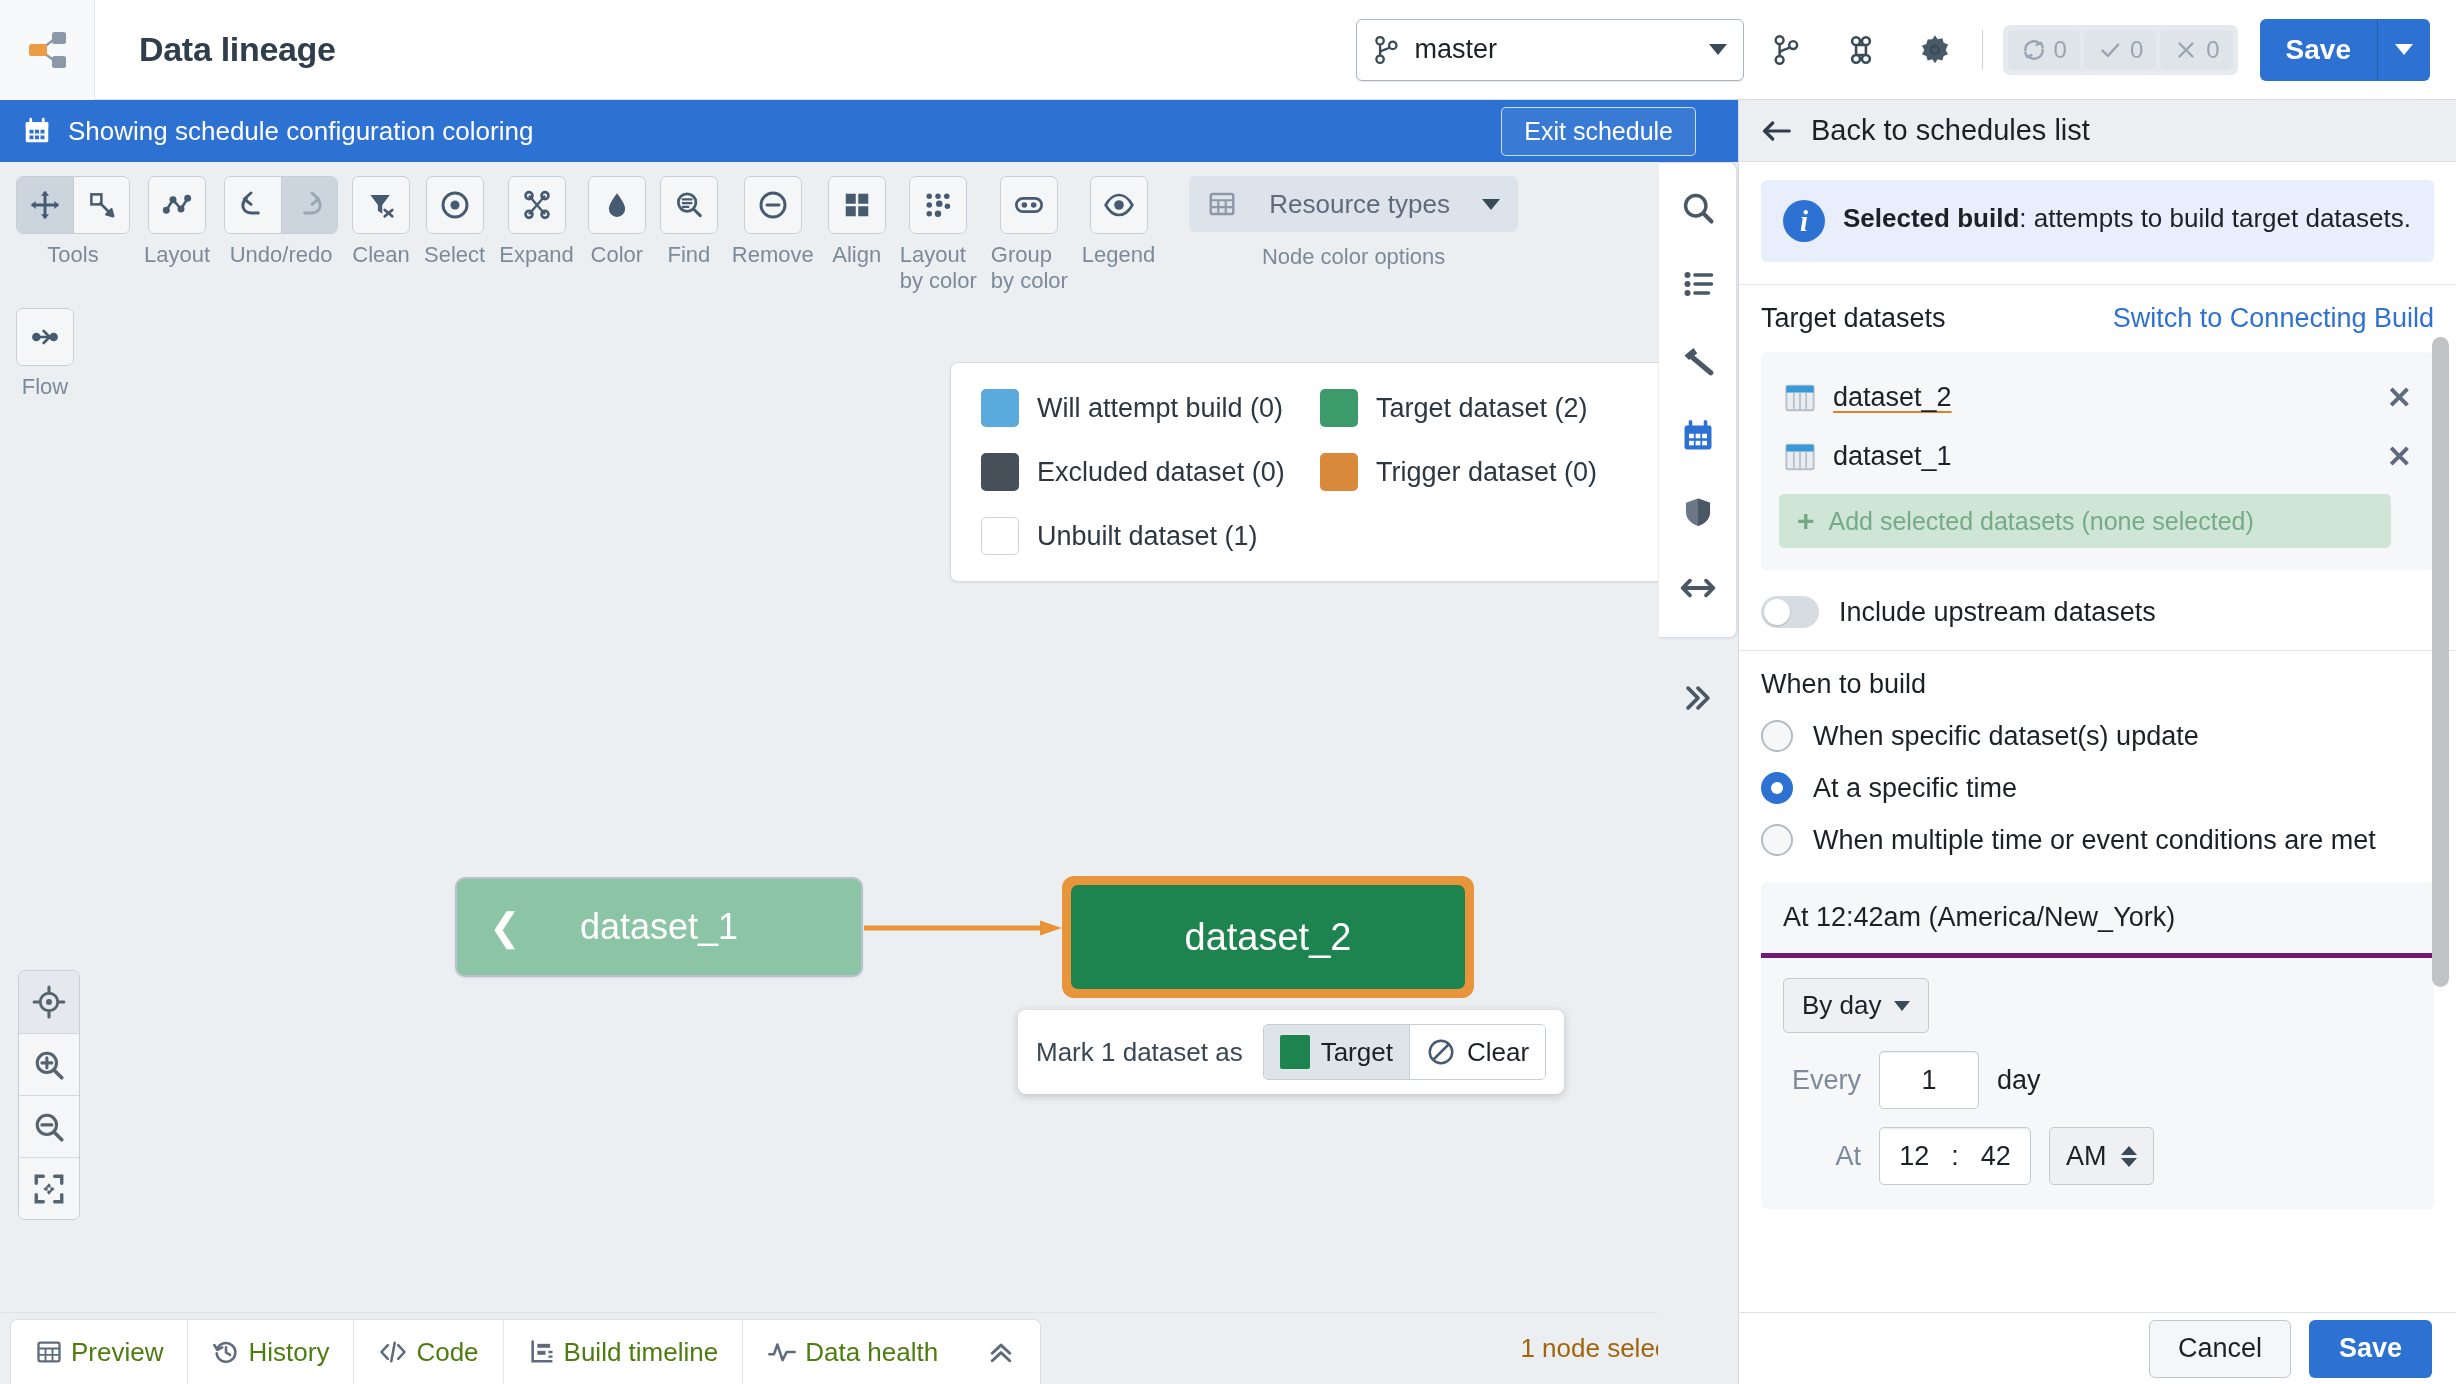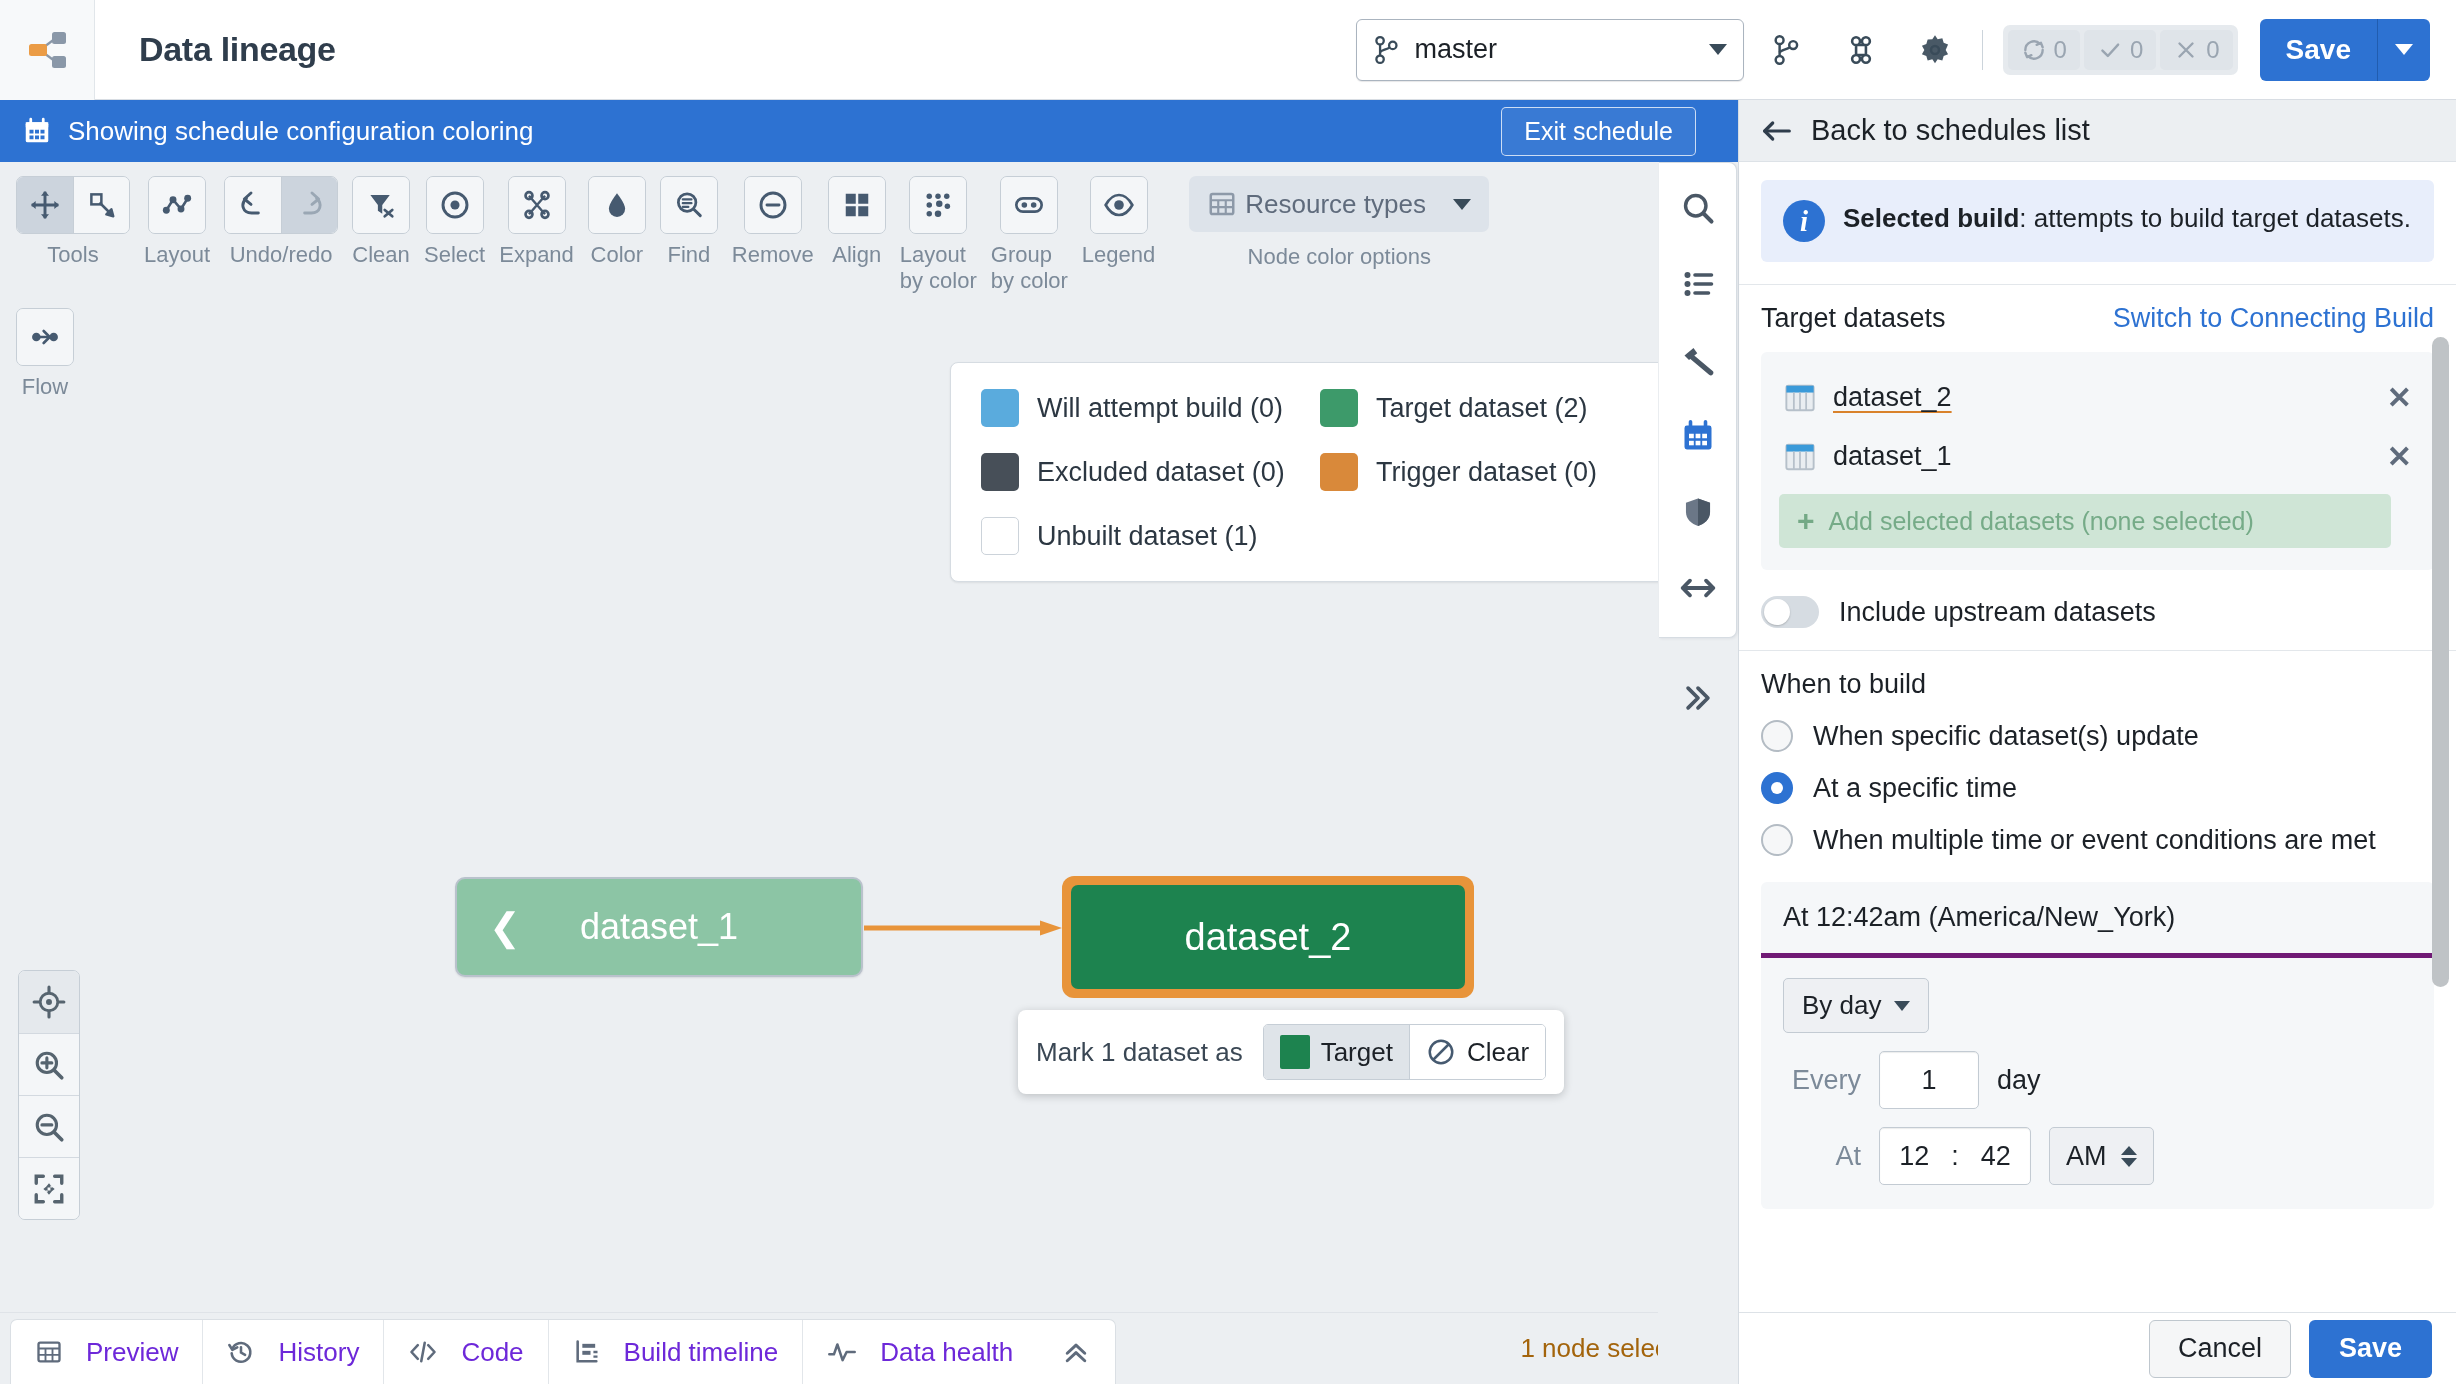--- a/index.html
+++ b/index.html
@@ -111,21 +111,21 @@
     background: #f4f6f8; cursor: pointer;
   }
   .tb-b.active { background: #ccd4dd; }
   .tb-b + .tb-b { border-left: 1px solid #c6ced6; }
   .tb-label {
     font-size: 22px; color: #7c8a99; margin-top: 8px; text-align: left; line-height: 1.18;
     white-space: pre-line;
   }
   .node-color-group { display: flex; flex-direction: column; align-items: center; margin-left: 20px; }
   .rt-select {
-    display: flex; align-items: center; gap: 8px;
+    display: flex; align-items: center; gap: 32px;
     background: #dde3ea; border-radius: 7px; height: 56px; padding: 4px 18px; min-width: 300px;
     cursor: pointer;
   }
   .rt-label { font-size: 26px; color: #5f6b7c; flex: 1; }
 
   
   .legend {
     position: absolute; top: 200px; left: 950px;
     width: 720px; background: #fff; border: 1px solid #d6dce2; border-radius: 8px;
     padding: 26px 30px; display: grid; grid-template-columns: 1fr 1fr; row-gap: 26px; column-gap: 20px;
@@ -187,22 +187,22 @@
     height: 72px; flex: 0 0 72px; background: #eceff2;
     display: flex; align-items: stretch; position: relative;
     border-top: 1px solid #dfe3e8;
   }
   .bt-tabs {
     display: flex; align-items: stretch; background: #fff;
     border: 1px solid #dadfe4; border-bottom: none; border-radius: 7px 7px 0 0;
     margin-left: 10px; margin-top: 6px;
   }
   .bt-tab {
-    display: flex; align-items: center; gap: 23px; padding: 0 24px;
-    font-size: 26px; color: #6d28d9; cursor: pointer;
+    display: flex; align-items: center; gap: 8px; padding: 0 24px;
+    font-size: 26px; color: #4d7c0f; cursor: pointer;
   }
   .bt-tab + .bt-tab { border-left: 1px solid #e2e6ea; }
   .bt-collapse { display: flex; align-items: center; padding: 0 24px; cursor: pointer; }
   .node-sel {
     margin-left: auto; display: flex; align-items: center; padding-right: 34px;
     font-size: 26px; color: #a3640c;
   }
 
   
   .rail {

